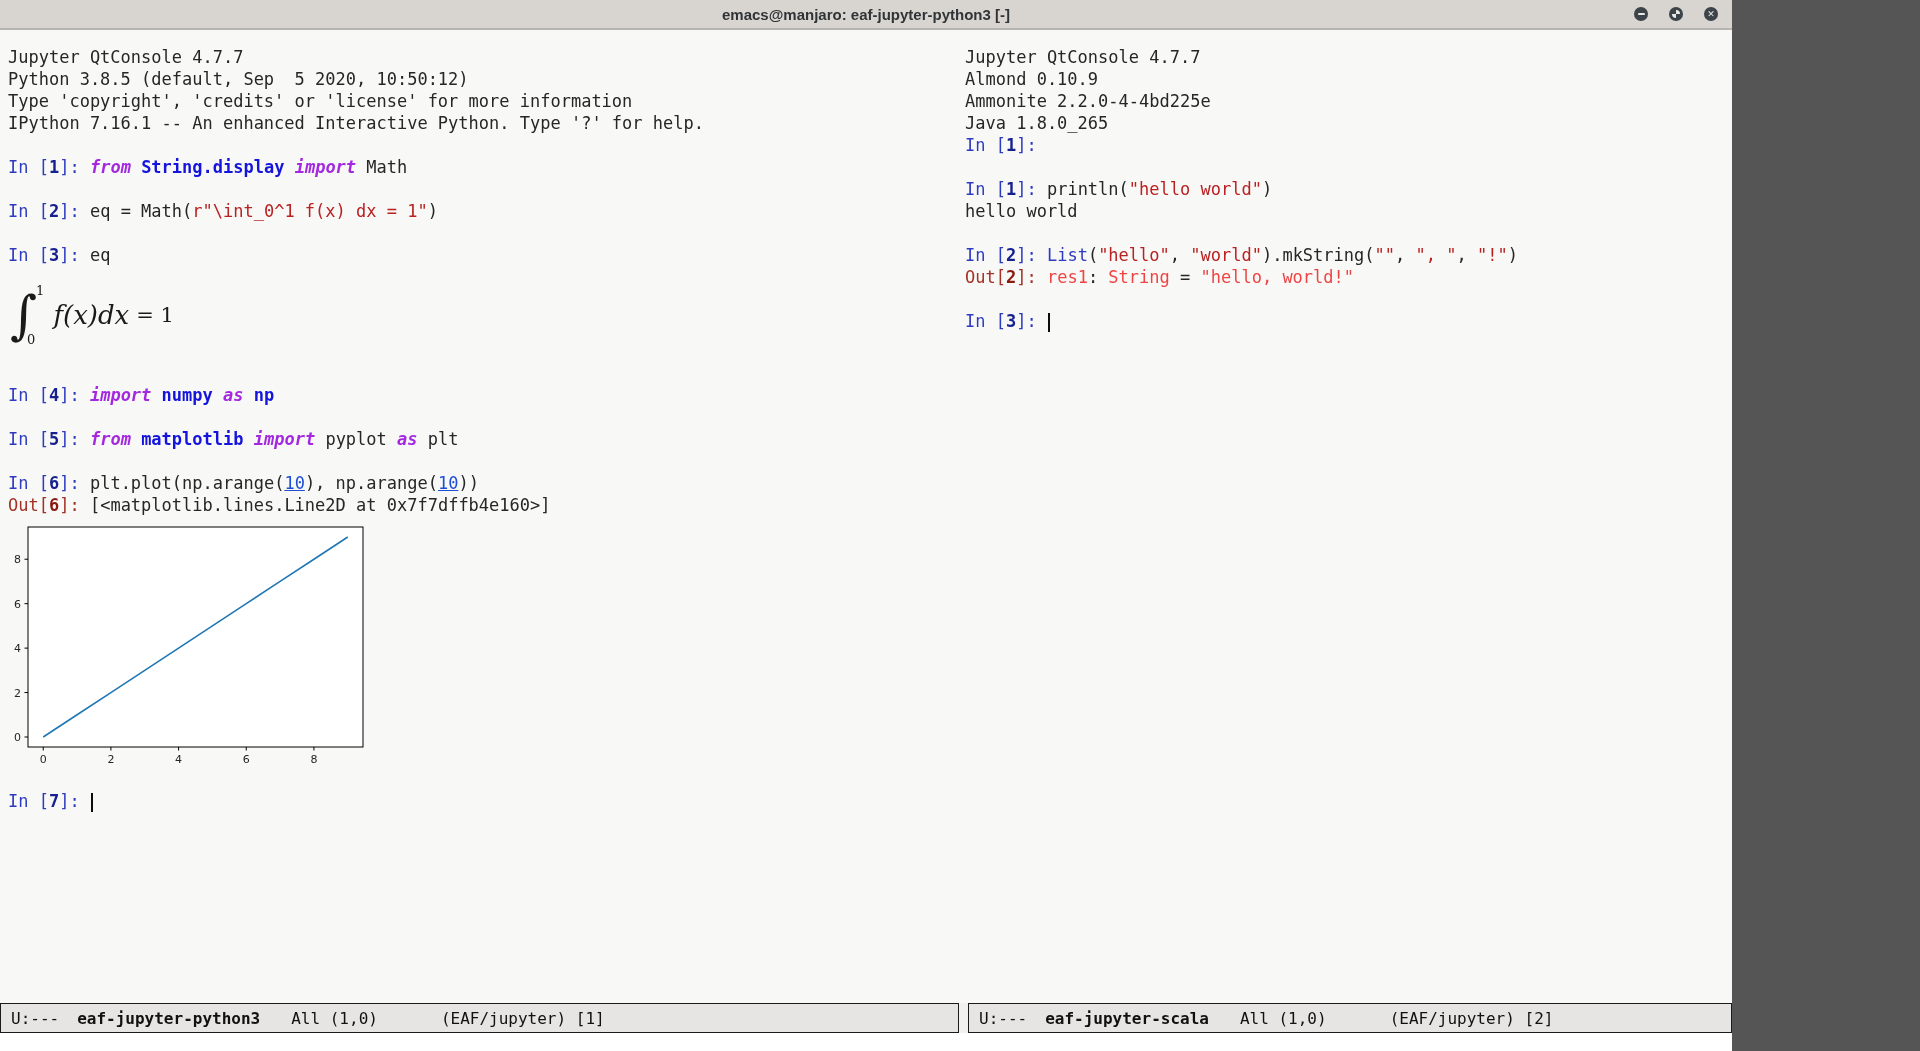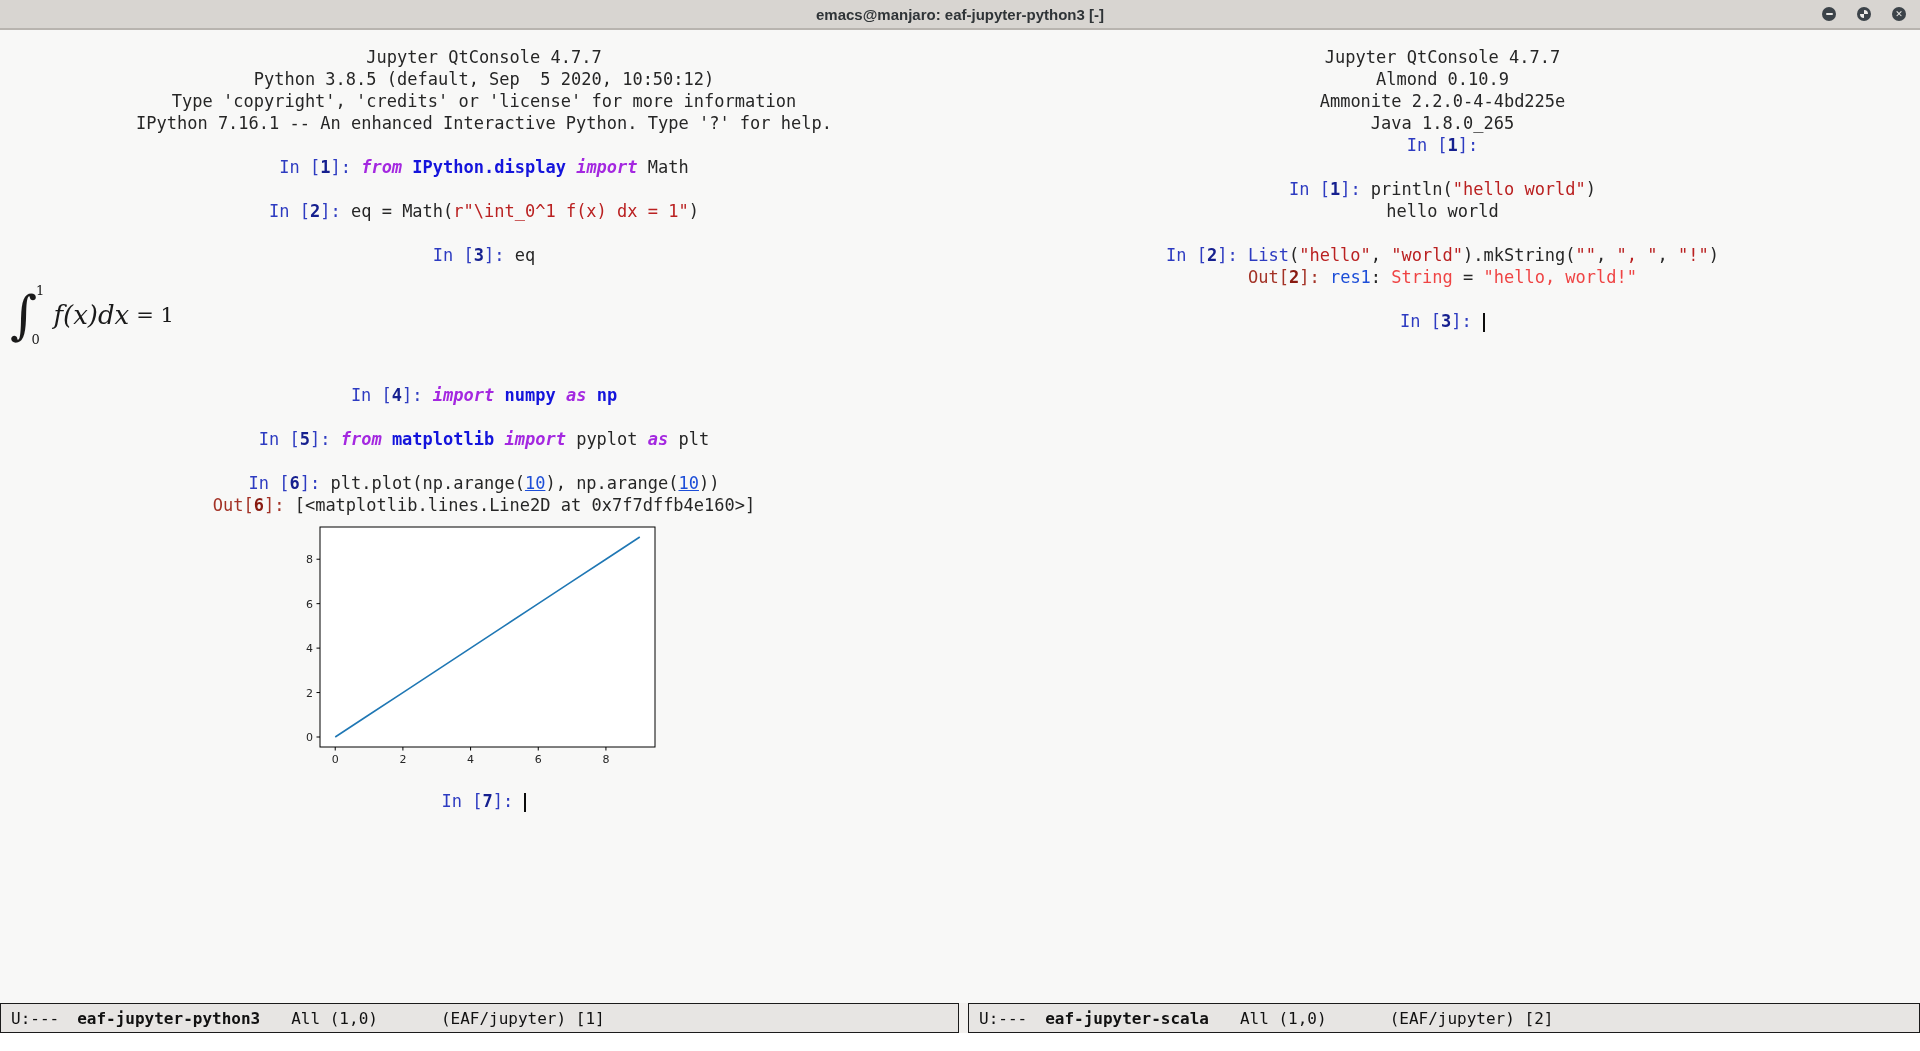--- a/index.html
+++ b/index.html
@@ -1,17 +1,17 @@
 <!DOCTYPE html>
 <html><head>
 <meta charset="utf-8">
 <style>
   * { box-sizing: border-box; }
   body { margin:0; background:#555; font-family:"DejaVu Sans Mono", monospace; }
-  .screen { width:1920px; height:1051px; background:#f8f8f7; display:flex; flex-direction:column; overflow:hidden; position:relative;text-align:center; }
+  .screen { width:1732px; height:1051px; background:#f8f8f7; display:flex; flex-direction:column; overflow:hidden; position:relative; }
 
   
   .titlebar { flex:0 0 auto; height:30px; background:#d8d5d1; border-bottom:2px solid #b8b4af;
               display:flex; align-items:center; justify-content:center; position:relative; }
   .title { font-family:"Liberation Sans", sans-serif; font-weight:bold; font-size:15px; color:#2f3437; }
   .winbtns { position:absolute; right:14px; top:0; height:100%; display:flex; align-items:center; gap:21px; }
   .winbtn { width:14px; height:14px; border-radius:50%; background:#3c4349; display:flex; align-items:center; justify-content:center; cursor:default; }
   .g-min { width:7px; height:2px; background:#eceae7; border-radius:1px; }
   .g-max { width:8px; height:8px; border-radius:50%;
            background:conic-gradient(#eceae7 0 90deg, #3c4349 90deg 180deg, #eceae7 180deg 270deg, #3c4349 270deg 360deg); }
@@ -26,21 +26,21 @@
   .tk-p    { color:#262626; }
   .tk-in   { color:#2d3bc1; }
   .tk-inb  { color:#16208f; font-weight:bold; }
   .tk-out  { color:#a33226; }
   .tk-outb { color:#891a10; font-weight:bold; }
   .tk-kw   { color:#a428e0; font-weight:bold;font-style:italic; }
   .tk-nn   { color:#1414dc; font-weight:bold; }
   .tk-name { color:#2d3bc1; }
   .tk-str  { color:#ba2121; }
   .tk-num  { color:#1d4ed8;text-decoration:underline; }
-  .tk-res  { color:#1d4ed8; }
+  .tk-res  { color:#ef4444; }
   .tk-type { color:#ef4444; }
   .tk-cursor { display:inline-block; width:2px; height:19px; background:#0c0c0c; vertical-align:middle; margin-left:1px; }
 
   
   .formula { height:66px; margin:16px 0 36px 2px; display:flex; align-items:center; color:#1a1a1a;
              font-family:"DejaVu Serif", serif; }
   .f-int { font-size:52px; line-height:62px; font-style:italic; }
   .f-limits { display:flex; flex-direction:column; justify-content:space-between; height:58px; font-size:13px; margin-left:-1px; }
   .f-sup { margin-top:-3px; }
   .f-sub { margin-left:-9px; margin-bottom:-3px; }
@@ -83,21 +83,21 @@
 
   <div class="main">
 
     <div class="pane">
       <div>
           <div class="code-line"><span class="tk-p">Jupyter QtConsole 4.7.7</span></div>
           <div class="code-line"><span class="tk-p">Python 3.8.5 (default, Sep  5 2020, 10:50:12)</span></div>
           <div class="code-line"><span class="tk-p">Type 'copyright', 'credits' or 'license' for more information</span></div>
           <div class="code-line"><span class="tk-p">IPython 7.16.1 -- An enhanced Interactive Python. Type '?' for help.</span></div>
           <div class="code-line">&nbsp;</div>
-          <div class="code-line"><span class="tk-in">In [</span><span class="tk-inb">1</span><span class="tk-in">]: </span><span class="tk-kw">from</span><span class="tk-p"> </span><span class="tk-nn">IPython.display</span><span class="tk-p"> </span><span class="tk-kw">import</span><span class="tk-p"> Math</span></div>
+          <div class="code-line"><span class="tk-in">In [</span><span class="tk-inb">1</span><span class="tk-in">]: </span><span class="tk-kw">from</span><span class="tk-p"> </span><span class="tk-nn">String.display</span><span class="tk-p"> </span><span class="tk-kw">import</span><span class="tk-p"> Math</span></div>
           <div class="code-line">&nbsp;</div>
           <div class="code-line"><span class="tk-in">In [</span><span class="tk-inb">2</span><span class="tk-in">]: </span><span class="tk-p">eq = Math(</span><span class="tk-str">r"\int_0^1 f(x) dx = 1"</span><span class="tk-p">)</span></div>
           <div class="code-line">&nbsp;</div>
           <div class="code-line"><span class="tk-in">In [</span><span class="tk-inb">3</span><span class="tk-in">]: </span><span class="tk-p">eq</span></div>
         </div>
 
       <div class="formula">
         <span class="f-int">∫</span>
         <span class="f-limits">
           <span class="f-sup">1</span>

